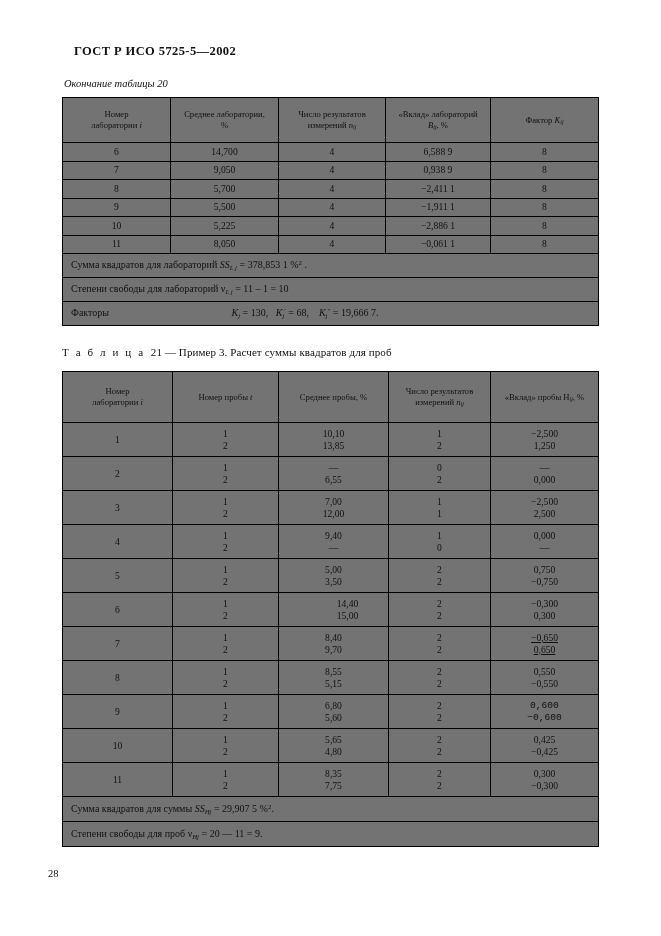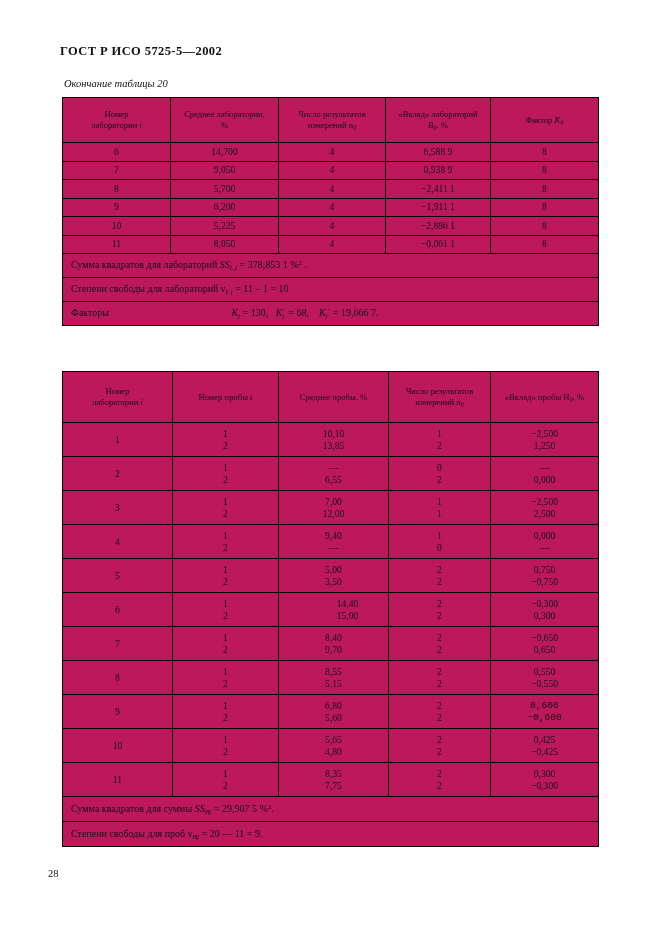--- a/index.html
+++ b/index.html
@@ -17,21 +17,21 @@
   }
   .page {
     position: absolute;
     left: 0; top: 0;
     width: 661px;
     height: 936px;
     background: #fff;
   }
   .doc-header {
     position: absolute;
-    left: 60px;
+    left: 74px;
     top: 44px;
     font-family: "Liberation Serif", serif;
     font-weight: bold;
     font-size: 12.5px;
     letter-spacing: 0.4px;
   }
   .table-caption-italic {
     position: absolute;
     left: 64px;
     top: 78px;
@@ -45,21 +45,21 @@
     font-size: 11px;
     letter-spacing: 0.1px;
   }
   .sp-letters {
     letter-spacing: 2.1px;
   }
   table.gost {
     position: absolute;
     border-collapse: collapse;
     table-layout: fixed;
-    background: #be185d;
+    background: #737373;
   }
   table.gost td, table.gost th {
     border: 1px solid #000;
     font-weight: normal;
     font-size: 9.2px;
     text-align: center;
     vertical-align: middle;
     padding: 0;
     line-height: 1.25;
   }
@@ -177,21 +177,21 @@
         </tr>
         <tr class="drow">
           <td>8</td>
           <td>5,700</td>
           <td>4</td>
           <td>−2,411 1</td>
           <td>8</td>
         </tr>
         <tr class="drow">
           <td>9</td>
-          <td>6,200</td>
+          <td>5,500</td>
           <td>4</td>
           <td>−1,911 1</td>
           <td>8</td>
         </tr>
         <tr class="drow">
           <td>10</td>
           <td>5,225</td>
           <td>4</td>
           <td>−2,886 1</td>
           <td>8</td>
@@ -221,20 +221,25 @@
         <span class="factors-line">
           <span class="nowrap"><span class="mi">K</span><sub class="mi">j</sub><span> = 130,</span></span>&nbsp;&nbsp;
           <span class="nowrap"><span class="mi">K</span><sub class="mi">j</sub><sup>′</sup><span> = 68,</span></span>&nbsp;&nbsp;&nbsp;
           <span class="nowrap"><span class="mi">K</span><sub class="mi">j</sub><sup>″</sup><span> = 19,666 7.</span></span>
         </span>
       </td>
     </tr>
   </tbody>
     </table>
 
+  <div class="table-caption-21">
+    <span class="sp-letters">Т а б л и ц а</span>&nbsp;
+    <span>21</span>
+    <span>— Пример 3. Расчет суммы квадратов для проб</span>
+  </div>
 
   <table class="gost t21">
     <colgroup>
       <col style="width:110px">
       <col style="width:106px">
       <col style="width:110px">
       <col style="width:102px">
       <col style="width:108px">
     </colgroup>
     <tbody>
@@ -336,21 +341,21 @@
 0,300</td>
         </tr>
         <tr class="drow">
           <td style="white-space: pre-line;">7</td>
           <td style="white-space: pre-line;">1
 2</td>
           <td style="white-space: pre-line; margin-left: 32px;">8,40
 9,70</td>
           <td style="white-space: pre-line;">2
 2</td>
-          <td style="white-space: pre-line;">−0,650
+          <td style="white-space: pre-line; text-decoration: underline;">−0,650
 0,650</td>
         </tr>
         <tr class="drow">
           <td style="white-space: pre-line;">8</td>
           <td style="white-space: pre-line;">1
 2</td>
           <td style="white-space: pre-line;">8,55
 5,15</td>
           <td style="white-space: pre-line;">2
 2</td>

